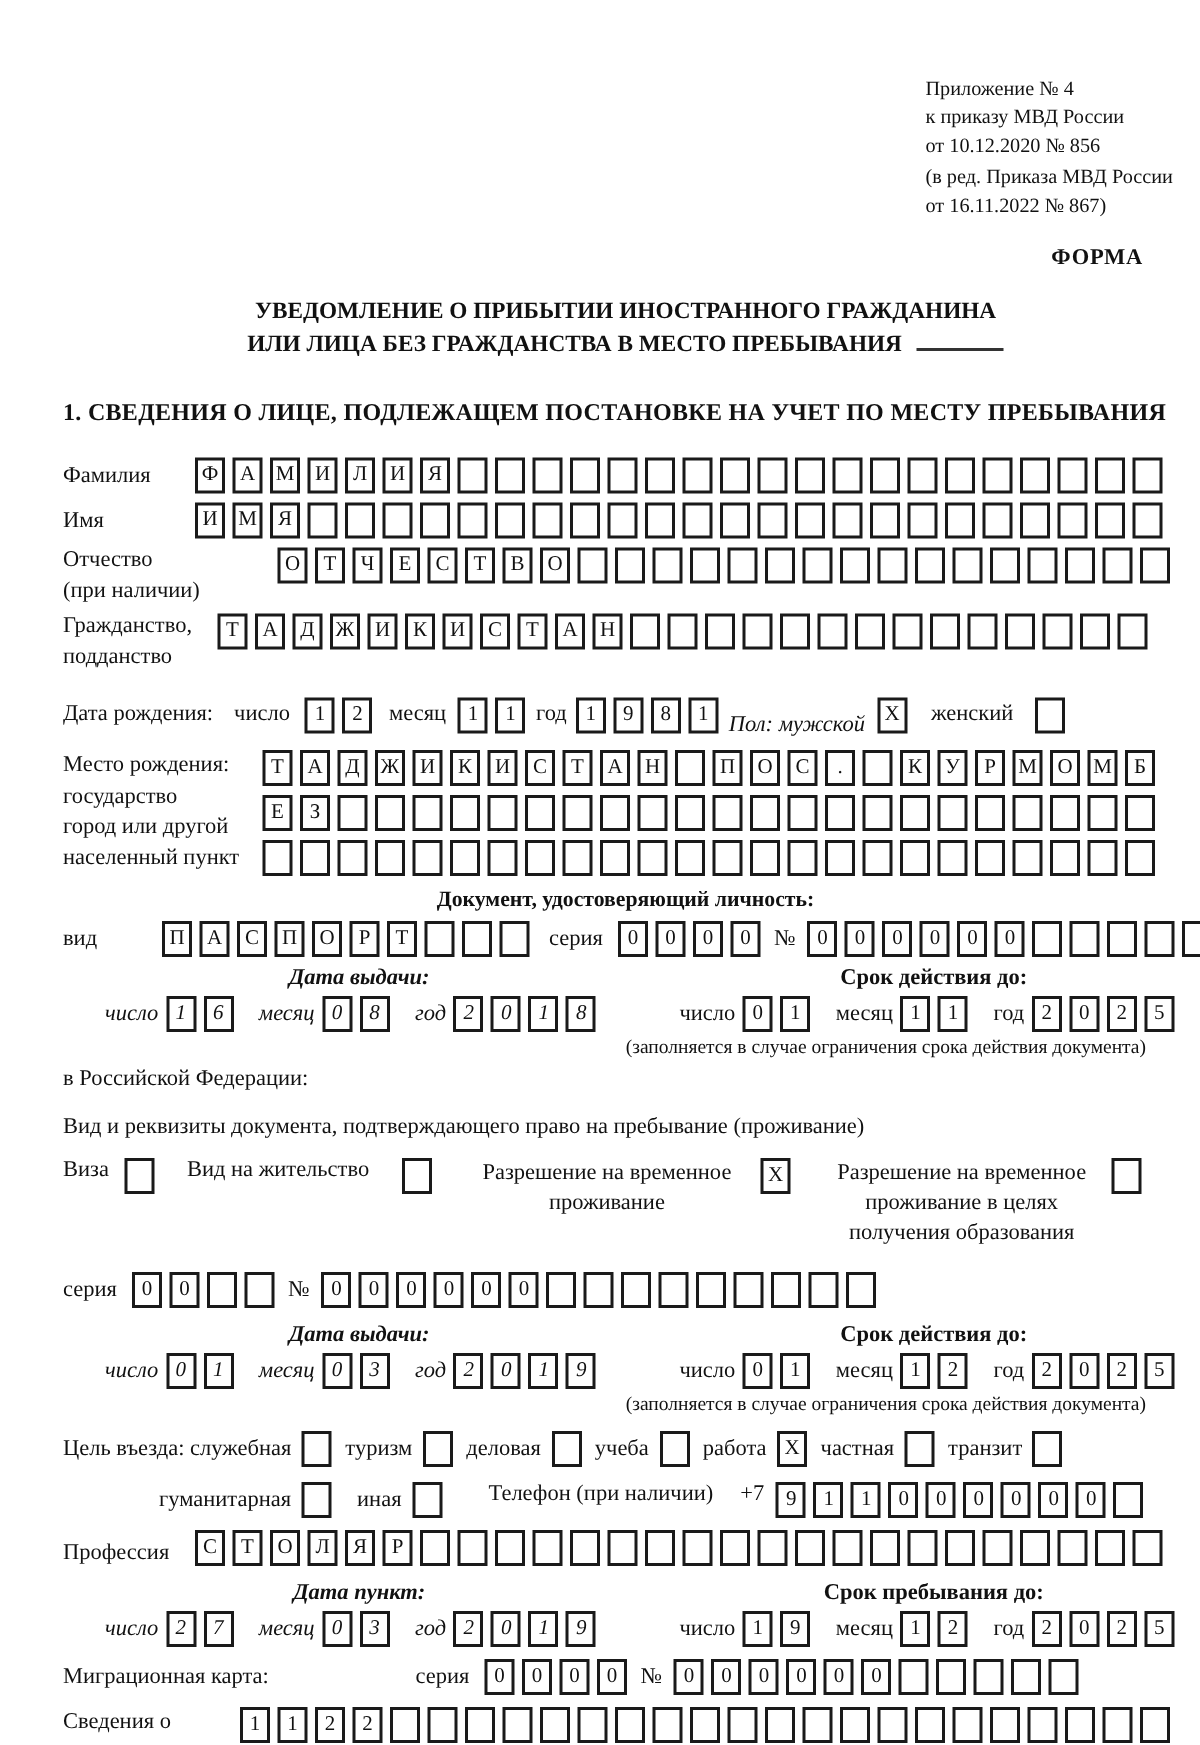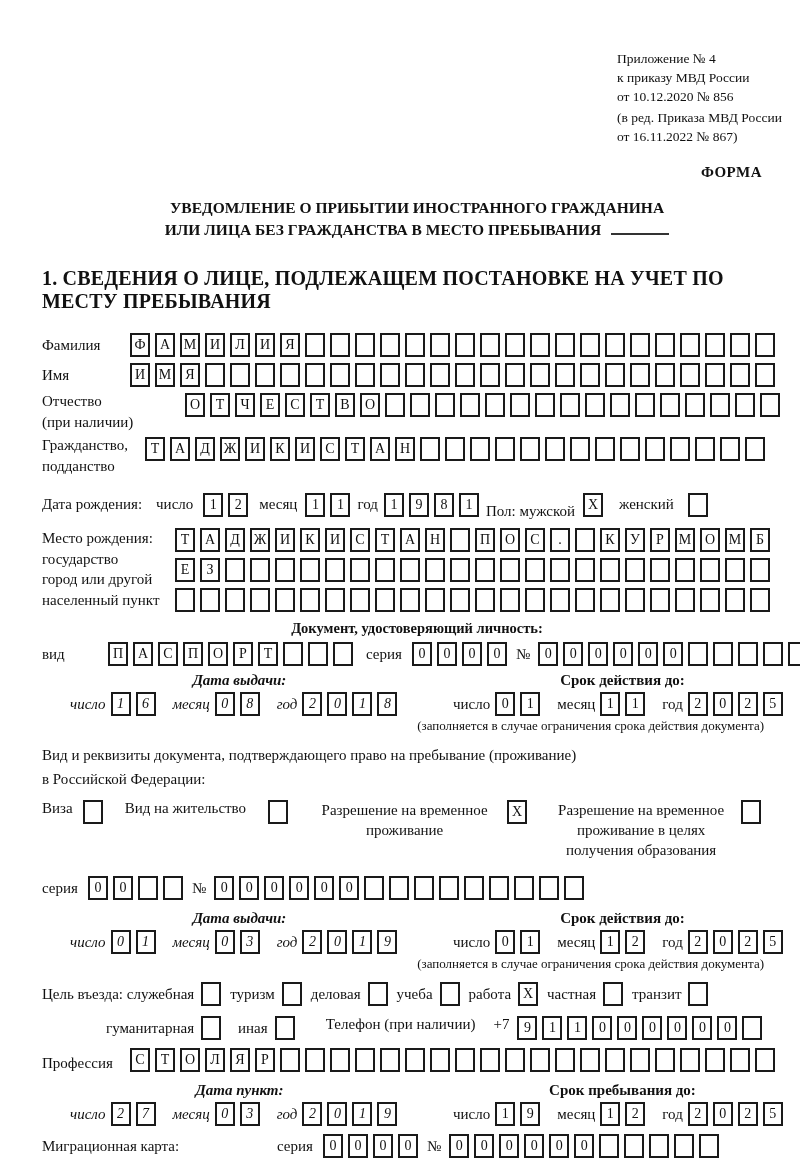--- a/index.html
+++ b/index.html
@@ -12,21 +12,21 @@
   .page { width: 800px; height: 1163px; padding: 49px 8px 0 42px; }
 
   
   .appendix { margin-left: 575px; width: 200px; font-size: 13.5px; line-height: 19px; }
   .appendix .gap { height: 2px; }
   .form-label { text-align: right; padding-right: 30px; font-weight: bold; font-size: 15px; margin-top: 18px; letter-spacing: .5px; }
 
   
   .title { text-align: center; font-weight: bold; font-size: 15.5px; margin-top: 16px; line-height: 22px; }
   .title .uline { display: inline-block; width: 58px; border-bottom: 2px solid #333; height: 14px; margin-left: 10px; }
-  .section-heading { font-weight: bold; font-size: 20px; margin-top: 26px; letter-spacing: .2px; }
+  .section-heading { font-weight: bold; font-size: 16px; margin-top: 26px; letter-spacing: .2px; }
 
   
   .row { display: flex; align-items: center; margin-top: 6px; }
   .row.top { align-items: flex-start; }
   .lab { flex: 0 0 auto; }
   .cells { display: flex; flex-wrap: nowrap; }
   .cell {
     display: inline-flex; align-items: center; justify-content: center;
     width: 20px; height: 24px; border: 2px solid #1a1a1a; margin-right: 5px;
     font-size: 14px; flex: 0 0 auto; background: #fff;
@@ -257,21 +257,21 @@
         <span class="cell">1</span>
         <span class="cell">1</span>
       </span>
     <span class="lab" style="margin:0 6px 0 2px;">год</span>
     <span class="cells">
         <span class="cell">1</span>
         <span class="cell">9</span>
         <span class="cell">8</span>
         <span class="cell">1</span>
       </span>
-    <span class="lab" style="margin:14px 8px 0 2px;">Пол: мужской</span>
+    <span class="lab" style="margin:14px 8px 0 2px;font-style:italic;">Пол: мужской</span>
     <span class="chk">X</span>
     <span class="lab" style="margin:0 14px 0 16px;">женский</span>
     <span class="chk"></span>
   </div>
 
   <div class="row top" style="margin-top:8px;">
     <span class="lab w-place stack">
       <span>Место рождения:</span>
       <span>государство</span>
       <span>город или другой</span>
@@ -441,22 +441,22 @@
             <span class="cell">2</span>
             <span class="cell">0</span>
             <span class="cell">2</span>
             <span class="cell">5</span>
           </span>
       </div>
     </div>
   </div>
   <div class="valid-note">(заполняется в случае ограничения срока действия документа)</div>
 
+  <div class="plain-line" style="margin-top:2px;">в Российской Федерации:</div>
   <div class="plain-line">Вид и реквизиты документа, подтверждающего право на пребывание (проживание)</div>
-  <div class="plain-line" style="margin-top:2px;">в Российской Федерации:</div>
 
   <div class="visa-row">
     <span class="visa-item">
       <span class="vlab">Виза</span>
       <span class="chk"></span>
     </span>
     <span class="visa-item" style="margin-left:22px;">
       <span class="vlab" style="margin-right:22px;">Вид на жительство</span>
       <span class="chk"></span>
     </span>

